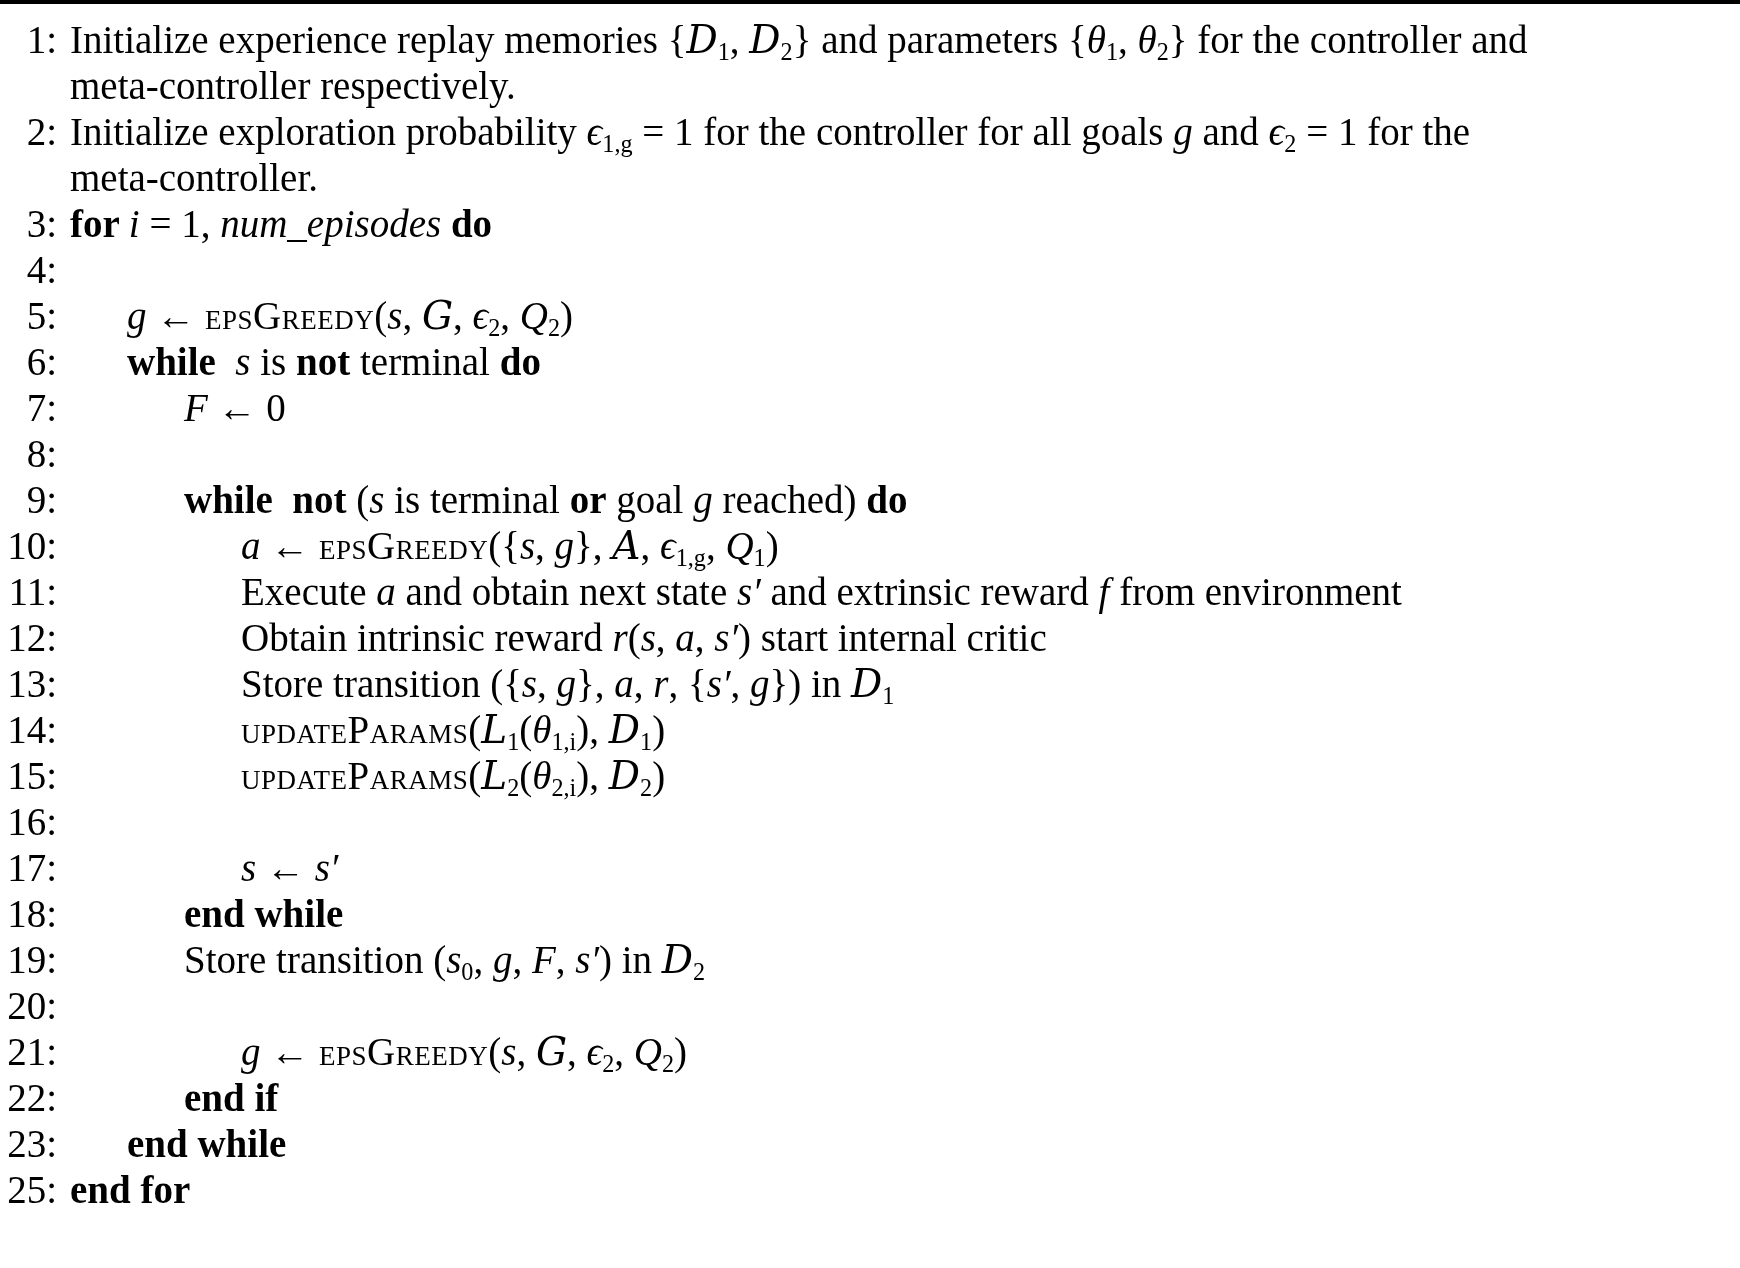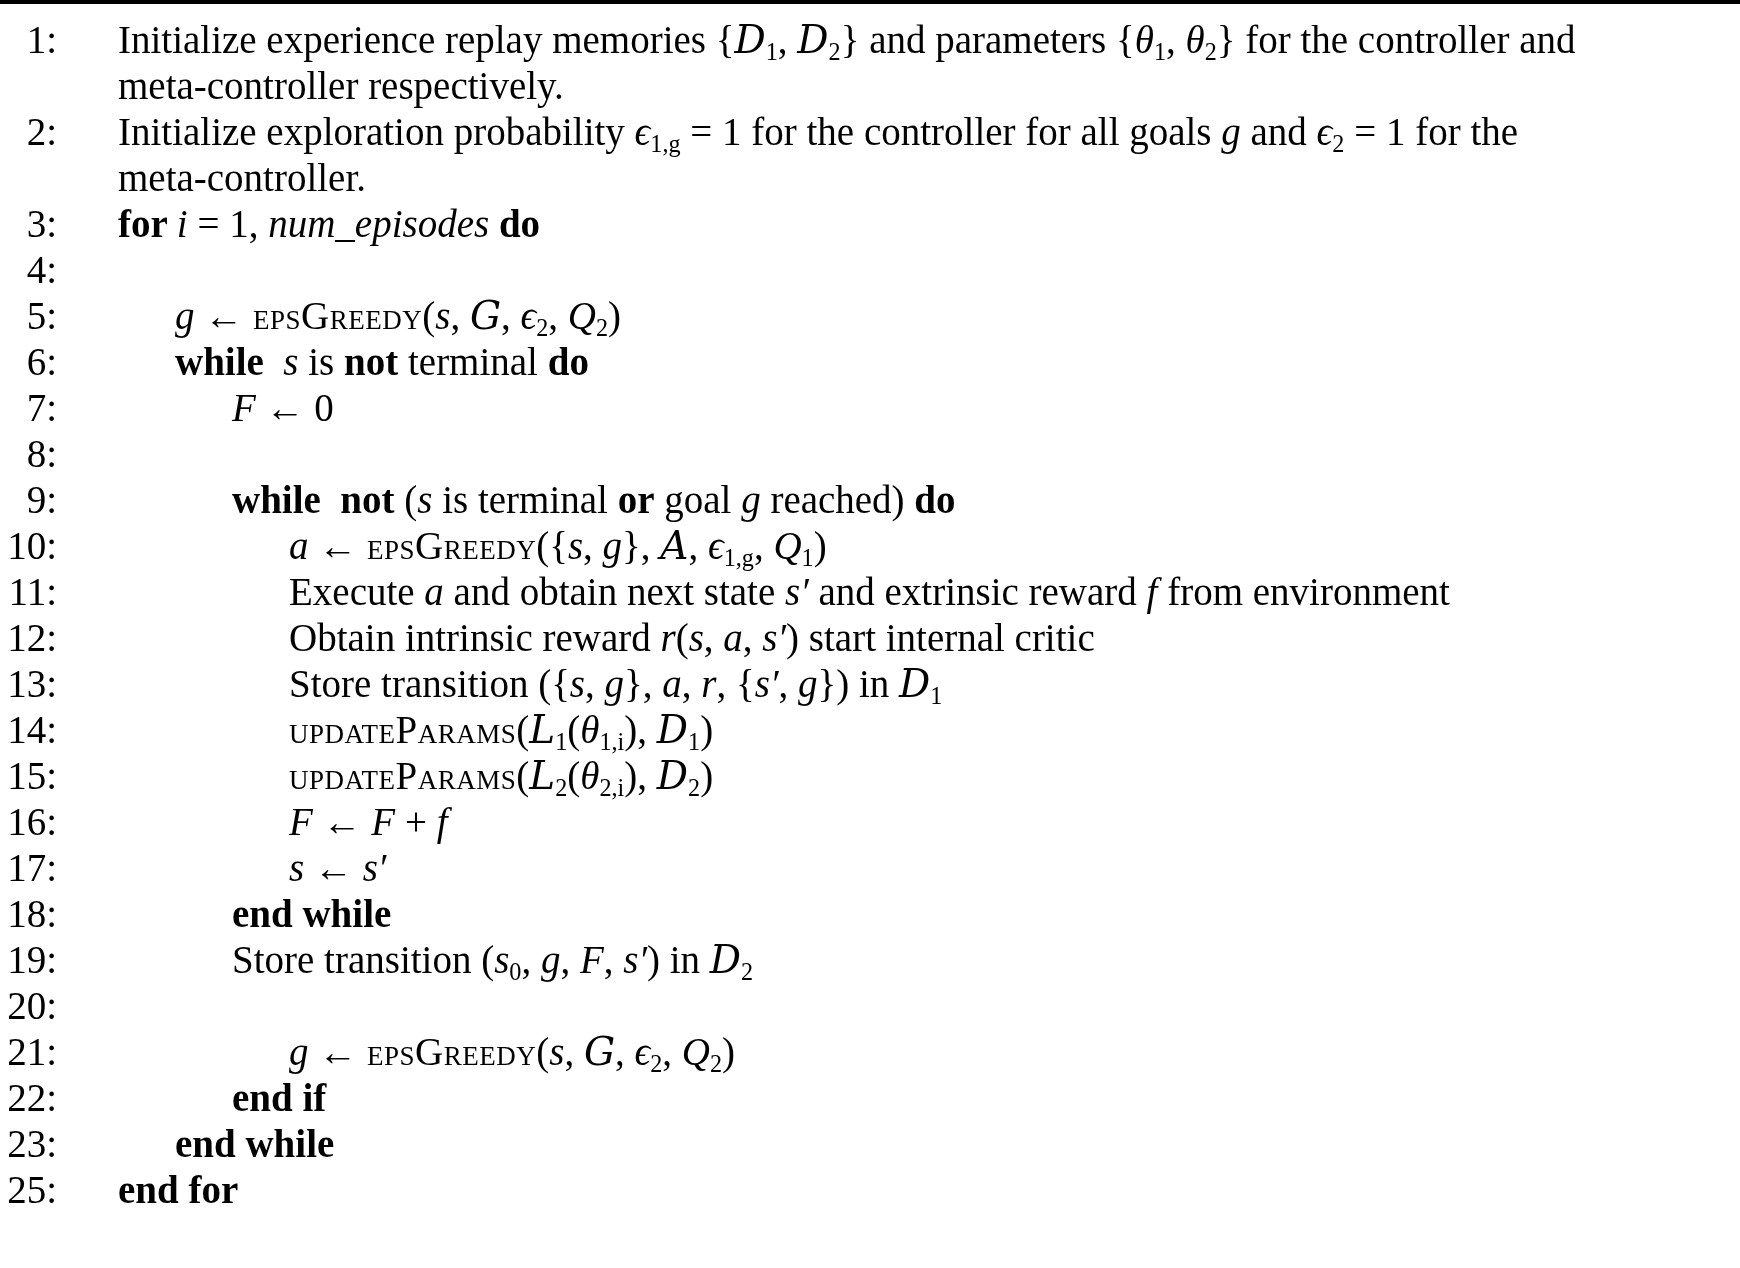--- a/index.html
+++ b/index.html
@@ -31,21 +31,21 @@
     align-items: baseline;
     line-height: 46px;
     white-space: pre;
   }
   .num {
     flex: 0 0 57px;
     text-align: right;
     padding-right: 13px;
     font-style: normal;
   }
-  .content { display: block; margin-left: 48px; }
+  .content { display: block; }
   .ind-0 { padding-left: 0; }
   .ind-1 { padding-left: 57px; }
   .ind-2 { padding-left: 114px; }
   .ind-3 { padding-left: 171px; }
   .seg-r  { font-style: normal; }
   .seg-b  { font-weight: bold; text-align: center; }
   .seg-i  { font-style: italic; font-family: "Liberation Serif", "DejaVu Serif", serif; }
   .seg-scr{ font-style: italic; font-family: "DejaVu Serif", "Liberation Serif", serif; }
   .seg-sc { font-variant: small-caps; letter-spacing: 0.5px; }
   sub.seg-sub, sub.seg-subi {
@@ -69,21 +69,21 @@
       <div class="line"><span class="num">6:</span><span class="content ind-1"><span class="seg-b">while </span><span class="seg-i"> s</span><span class="seg-r"> is </span><span class="seg-b">not</span><span class="seg-r"> terminal </span><span class="seg-b">do</span></span></div>
       <div class="line"><span class="num">7:</span><span class="content ind-2"><span class="seg-i">F</span><span class="seg-r"> ← 0</span></span></div>
       <div class="line"><span class="num">8:</span></div>
       <div class="line"><span class="num">9:</span><span class="content ind-2"><span class="seg-b">while  not</span><span class="seg-r"> (</span><span class="seg-i">s</span><span class="seg-r"> is terminal </span><span class="seg-b">or</span><span class="seg-r"> goal </span><span class="seg-i">g</span><span class="seg-r"> reached) </span><span class="seg-b">do</span></span></div>
       <div class="line"><span class="num">10:</span><span class="content ind-3"><span class="seg-i">a</span><span class="seg-r"> ← </span><span class="seg-sc">epsGreedy</span><span class="seg-r">({</span><span class="seg-i">s</span><span class="seg-r">, </span><span class="seg-i">g</span><span class="seg-r">}, </span><span class="seg-scr">A</span><span class="seg-r">, </span><span class="seg-i">ϵ</span><sub class="seg-subi">1,g</sub><span class="seg-r">, </span><span class="seg-i">Q</span><sub class="seg-sub">1</sub><span class="seg-r">)</span></span></div>
       <div class="line"><span class="num">11:</span><span class="content ind-3"><span class="seg-r">Execute </span><span class="seg-i">a</span><span class="seg-r"> and obtain next state </span><span class="seg-i">s′</span><span class="seg-r"> and extrinsic reward </span><span class="seg-i">f</span><span class="seg-r"> from environment</span></span></div>
       <div class="line"><span class="num">12:</span><span class="content ind-3"><span class="seg-r">Obtain intrinsic reward </span><span class="seg-i">r</span><span class="seg-r">(</span><span class="seg-i">s</span><span class="seg-r">, </span><span class="seg-i">a</span><span class="seg-r">, </span><span class="seg-i">s′</span><span class="seg-r">) start internal critic</span></span></div>
       <div class="line"><span class="num">13:</span><span class="content ind-3"><span class="seg-r">Store transition ({</span><span class="seg-i">s</span><span class="seg-r">, </span><span class="seg-i">g</span><span class="seg-r">}, </span><span class="seg-i">a</span><span class="seg-r">, </span><span class="seg-i">r</span><span class="seg-r">, {</span><span class="seg-i">s′</span><span class="seg-r">, </span><span class="seg-i">g</span><span class="seg-r">}) in </span><span class="seg-scr">D</span><sub class="seg-sub">1</sub></span></div>
       <div class="line"><span class="num">14:</span><span class="content ind-3"><span class="seg-sc">updateParams</span><span class="seg-r">(</span><span class="seg-scr">L</span><sub class="seg-sub">1</sub><span class="seg-r">(</span><span class="seg-i">θ</span><sub class="seg-subi">1,i</sub><span class="seg-r">), </span><span class="seg-scr">D</span><sub class="seg-sub">1</sub><span class="seg-r">)</span></span></div>
       <div class="line"><span class="num">15:</span><span class="content ind-3"><span class="seg-sc">updateParams</span><span class="seg-r">(</span><span class="seg-scr">L</span><sub class="seg-sub">2</sub><span class="seg-r">(</span><span class="seg-i">θ</span><sub class="seg-subi">2,i</sub><span class="seg-r">), </span><span class="seg-scr">D</span><sub class="seg-sub">2</sub><span class="seg-r">)</span></span></div>
-      <div class="line"><span class="num">16:</span><span class="content ind-3"><span class="seg-i">F</span><span class="seg-r"> ← </span><span class="seg-i">F</span><span class="seg-r"> + </span><span class="seg-i">f</span></span></div>
+      <div class="line"><span class="num">16:</span></div>
       <div class="line"><span class="num">17:</span><span class="content ind-3"><span class="seg-i">s</span><span class="seg-r"> ← </span><span class="seg-i">s′</span></span></div>
       <div class="line"><span class="num">18:</span><span class="content ind-2"><span class="seg-b">end while</span></span></div>
       <div class="line"><span class="num">19:</span><span class="content ind-2"><span class="seg-r">Store transition (</span><span class="seg-i">s</span><sub class="seg-sub">0</sub><span class="seg-r">, </span><span class="seg-i">g</span><span class="seg-r">, </span><span class="seg-i">F</span><span class="seg-r">, </span><span class="seg-i">s′</span><span class="seg-r">) in </span><span class="seg-scr">D</span><sub class="seg-sub">2</sub></span></div>
       <div class="line"><span class="num">20:</span></div>
       <div class="line"><span class="num">21:</span><span class="content ind-3"><span class="seg-i">g</span><span class="seg-r"> ← </span><span class="seg-sc">epsGreedy</span><span class="seg-r">(</span><span class="seg-i">s</span><span class="seg-r">, </span><span class="seg-scr">G</span><span class="seg-r">, </span><span class="seg-i">ϵ</span><sub class="seg-sub">2</sub><span class="seg-r">, </span><span class="seg-i">Q</span><sub class="seg-sub">2</sub><span class="seg-r">)</span></span></div>
       <div class="line"><span class="num">22:</span><span class="content ind-2"><span class="seg-b">end if</span></span></div>
       <div class="line"><span class="num">23:</span><span class="content ind-1"><span class="seg-b">end while</span></span></div>
       <div class="line"><span class="num">25:</span><span class="content ind-0"><span class="seg-b">end for</span></span></div>
     </div>
 </div>

